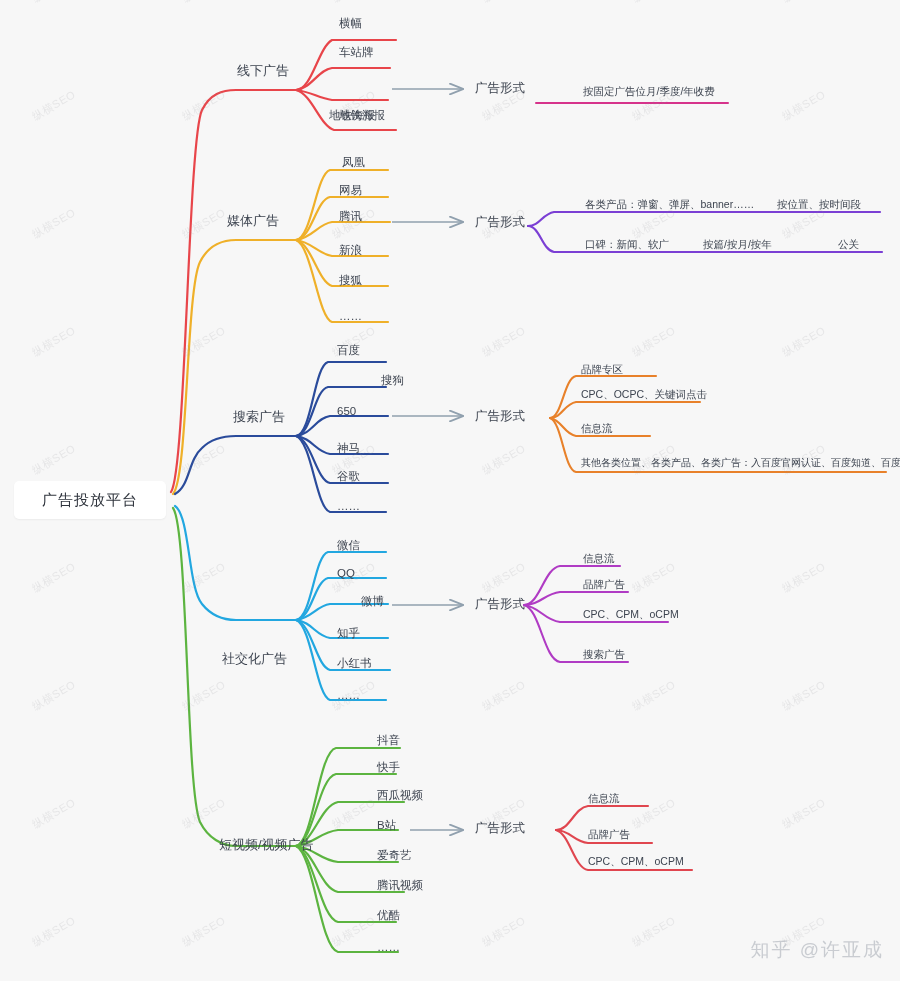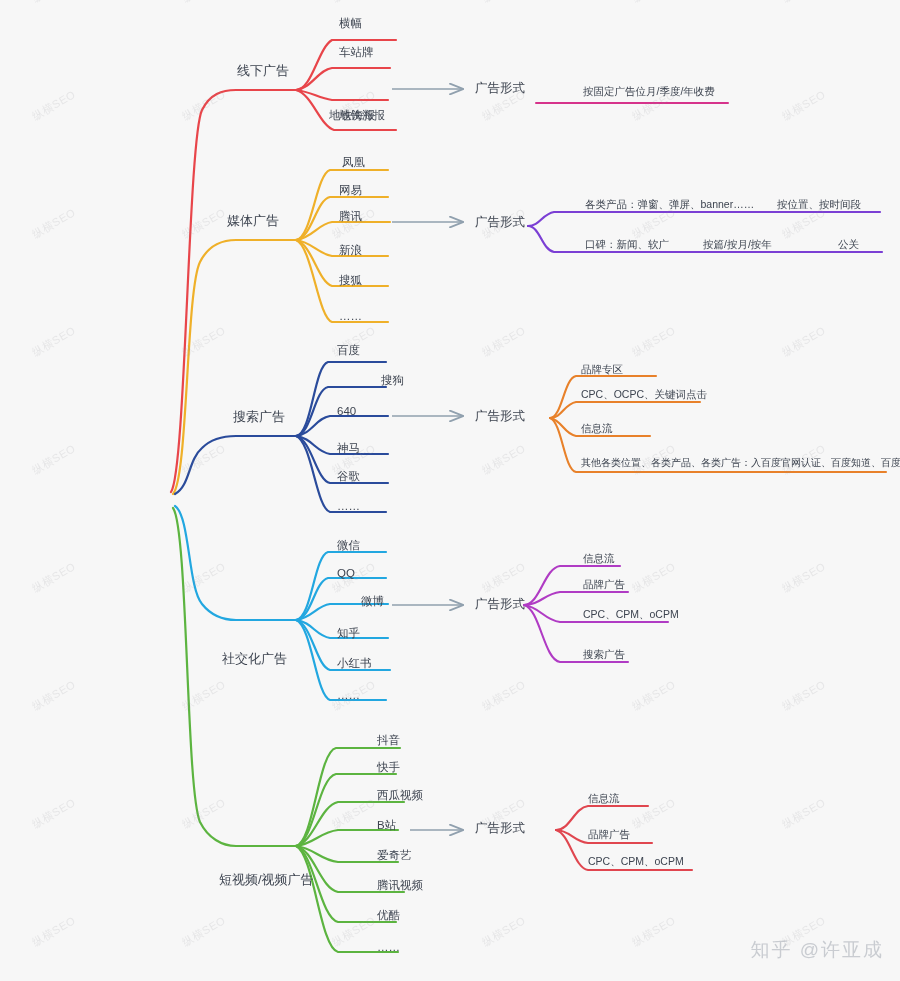--- a/index.html
+++ b/index.html
@@ -145,20 +145,23 @@
       <path d="M524,605 C540,609 544,660 560,662 L628,662"></path>
     </g>
 
     <g fill="none" stroke="#e0464f" stroke-width="2.1" stroke-linecap="round">
       <path d="M556,830 C570,830 574,808 588,806 L648,806"></path>
       <path d="M556,830 C570,830 574,842 588,843 L652,843"></path>
       <path d="M556,830 C570,834 574,868 588,870 L692,870"></path>
     </g>
   </svg>
 
+  <div id="root-node">
+    <span>广告投放平台</span>
+  </div>
 
   <div class="lbl branch" style="left:237px;top:64px;">线下广告</div>
   <div class="lbl leaf" style="left:339px;top:18px;">横幅</div>
   <div class="lbl leaf" style="left:339px;top:47px;">车站牌</div>
   <div class="lbl leaf" style="left:329px;top:80px;margin-top:30px;">地铁海报</div>
   <div class="lbl leaf" style="left:339px;top:110px;">地铁海报</div>
   <div class="lbl form" style="left:475px;top:82px;">广告形式</div>
   <div class="lbl detail" style="left:583px;top:86px;">按固定广告位月/季度/年收费</div>
 
   <div class="lbl branch" style="left:227px;top:214px;">媒体广告</div>
@@ -171,21 +174,21 @@
   <div class="lbl form" style="left:475px;top:216px;">广告形式</div>
   <div class="lbl detail" style="left:585px;top:199px;">各类产品：弹窗、弹屏、banner……</div>
   <div class="lbl detail" style="left:777px;top:199px;">按位置、按时间段</div>
   <div class="lbl detail" style="left:585px;top:239px;">口碑：新闻、软广</div>
   <div class="lbl detail" style="left:703px;top:239px;">按篇/按月/按年</div>
   <div class="lbl detail" style="left:838px;top:239px;">公关</div>
 
   <div class="lbl branch" style="left:233px;top:410px;">搜索广告</div>
   <div class="lbl leaf" style="left:337px;top:345px;">百度</div>
   <div class="lbl leaf" style="left:337px;top:375px;margin-left:44px;">搜狗</div>
-  <div class="lbl leaf" style="left:337px;top:406px;">640</div>
+  <div class="lbl leaf" style="left:337px;top:406px;">650</div>
   <div class="lbl leaf" style="left:337px;top:443px;">神马</div>
   <div class="lbl leaf" style="left:337px;top:471px;">谷歌</div>
   <div class="lbl leaf" style="left:337px;top:501px;">……</div>
   <div class="lbl form" style="left:475px;top:410px;">广告形式</div>
   <div class="lbl detail" style="left:581px;top:364px;">品牌专区</div>
   <div class="lbl detail" style="left:581px;top:389px;">CPC、OCPC、关键词点击</div>
   <div class="lbl detail" style="left:581px;top:423px;">信息流</div>
   <div class="lbl detail-lg" style="left:581px;top:458px;">其他各类位置、各类产品、各类广告：入百度官网认证、百度知道、百度文库</div>
 
   <div class="lbl branch" style="left:222px;top:613px;margin-top:39px;">社交化广告</div>
@@ -194,21 +197,21 @@
   <div class="lbl leaf" style="left:337px;top:596px;margin-left:24px;">微博</div>
   <div class="lbl leaf" style="left:337px;top:628px;">知乎</div>
   <div class="lbl leaf" style="left:337px;top:658px;">小红书</div>
   <div class="lbl leaf" style="left:337px;top:690px;">……</div>
   <div class="lbl form" style="left:475px;top:598px;">广告形式</div>
   <div class="lbl detail" style="left:583px;top:553px;">信息流</div>
   <div class="lbl detail" style="left:583px;top:579px;">品牌广告</div>
   <div class="lbl detail" style="left:583px;top:609px;">CPC、CPM、oCPM</div>
   <div class="lbl detail" style="left:583px;top:649px;">搜索广告</div>
 
-  <div class="lbl branch" style="left:219px;top:838px;margin-top:35px;">短视频/视频广告</div>
+  <div class="lbl branch" style="left:219px;top:838px;">短视频/视频广告</div>
   <div class="lbl leaf" style="left:377px;top:735px;">抖音</div>
   <div class="lbl leaf" style="left:377px;top:762px;">快手</div>
   <div class="lbl leaf" style="left:377px;top:790px;">西瓜视频</div>
   <div class="lbl leaf" style="left:377px;top:820px;">B站</div>
   <div class="lbl leaf" style="left:377px;top:850px;">爱奇艺</div>
   <div class="lbl leaf" style="left:377px;top:880px;">腾讯视频</div>
   <div class="lbl leaf" style="left:377px;top:910px;">优酷</div>
   <div class="lbl leaf" style="left:377px;top:942px;">……</div>
   <div class="lbl form" style="left:475px;top:822px;">广告形式</div>
   <div class="lbl detail" style="left:588px;top:793px;">信息流</div>

